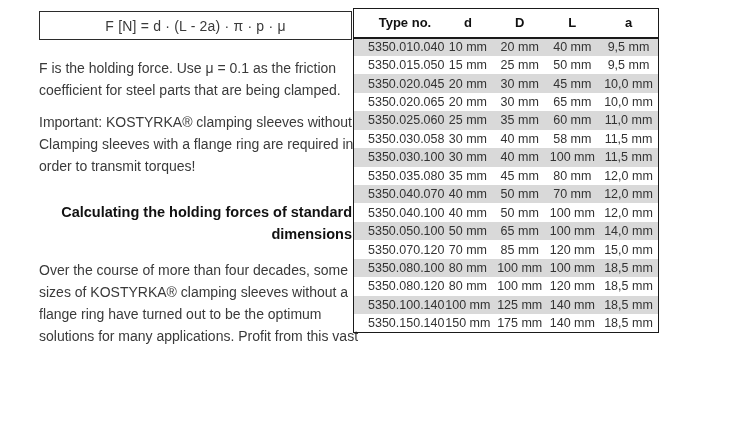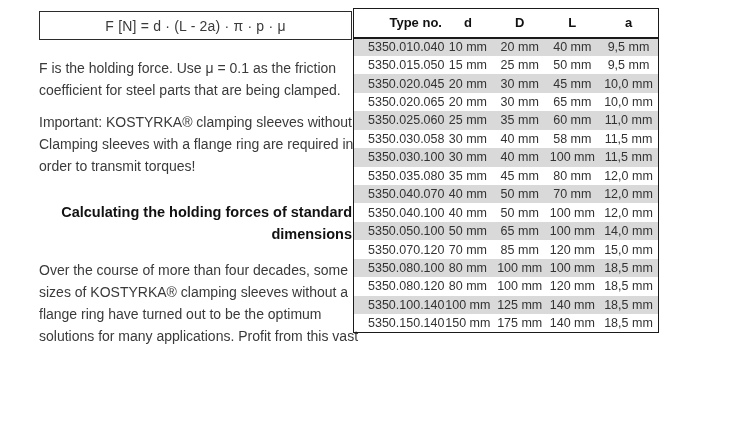--- a/index.html
+++ b/index.html
@@ -65,21 +65,21 @@
   col.c-a    { width: 19.5%; }
   thead th {
     height: 29px;
     font-size: 13px;
     font-weight: bold;
     color: #111111;
     border-bottom: 2px solid #1a1a1a;
     text-align: center;
     vertical-align: middle;
   }
-  thead th.col-type { text-align: right; padding-left: 14px; }
+  thead th.col-type { text-align: center; padding-left: 14px; }
   tbody td {
     height: 18.45px;
     font-size: 12.5px;
     color: #333333;
     text-align: center;
     vertical-align: middle;
     white-space: nowrap;
   }
   tbody td.col-type { text-align: center; padding-left: 14px; }
   tbody tr:nth-child(odd) { background: var(--stripe, #d9d9d9); }

